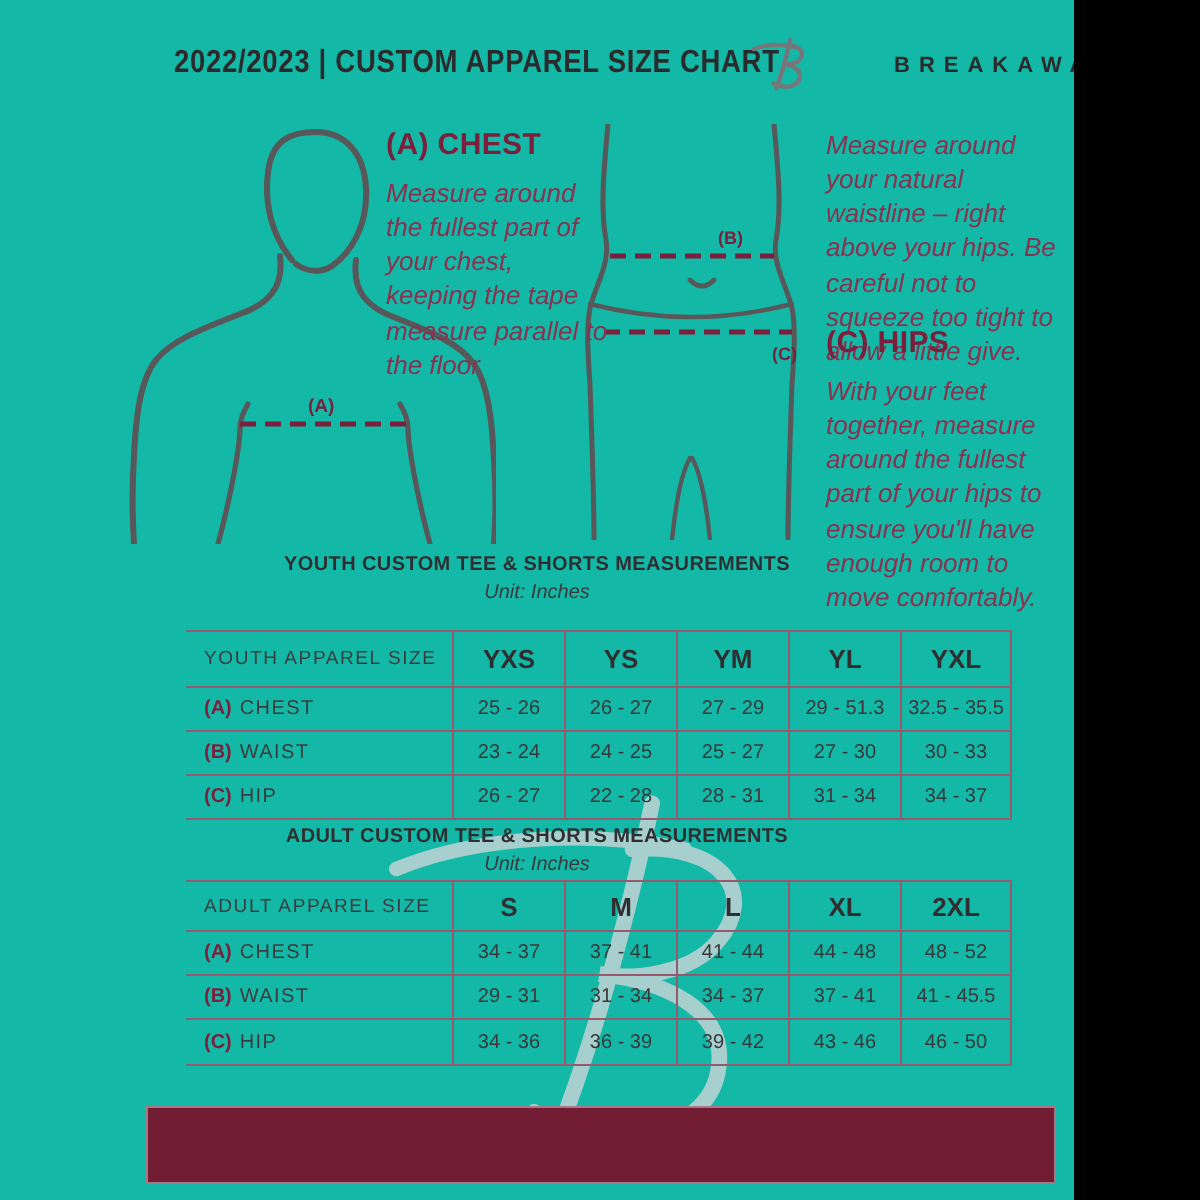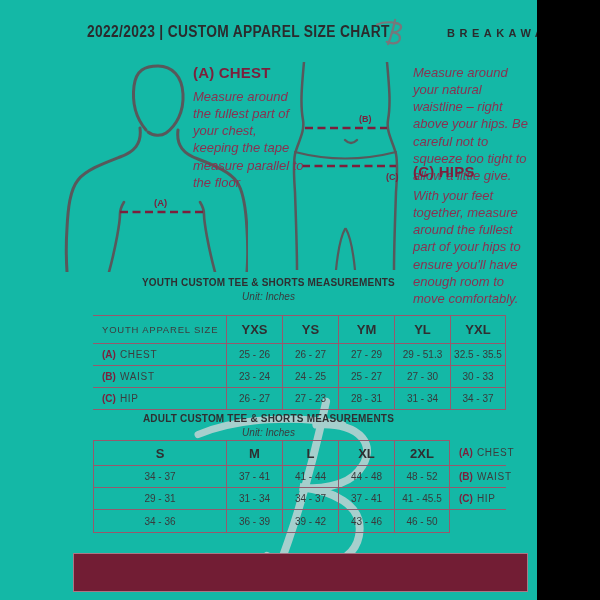--- a/index.html
+++ b/index.html
@@ -158,30 +158,31 @@
     <div class="cell vcol val">24 - 25</div>
     <div class="cell vcol val">25 - 27</div>
     <div class="cell vcol val">27 - 30</div>
     <div class="cell vcol lastcol val">30 - 33</div>
 
     <div class="cell left row-label">
         <span class="pfx">(C)</span>
         <span>HIP</span>
       </div>
     <div class="cell vcol val">26 - 27</div>
-    <div class="cell vcol val">27 - 23</div>
+    <div class="cell vcol val">22 - 28</div>
     <div class="cell vcol val">28 - 31</div>
     <div class="cell vcol val">31 - 34</div>
     <div class="cell vcol lastcol val">34 - 37</div>
   </div>
 
   <div class="sec-title ad-title">ADULT CUSTOM TEE &amp; SHORTS MEASUREMENTS</div>
   <div class="sec-unit ad-unit">Unit: Inches</div>
 
   <div class="size-table tbl-adult">
+    <div class="cell th left col-label">ADULT APPAREL SIZE</div>
     <div class="cell th vcol size-head">S</div>
     <div class="cell th vcol size-head">M</div>
     <div class="cell th vcol size-head">L</div>
     <div class="cell th vcol size-head">XL</div>
     <div class="cell th vcol lastcol size-head">2XL</div>
 
     <div class="cell left row-label">
         <span class="pfx">(A)</span>
         <span>CHEST</span>
       </div>

